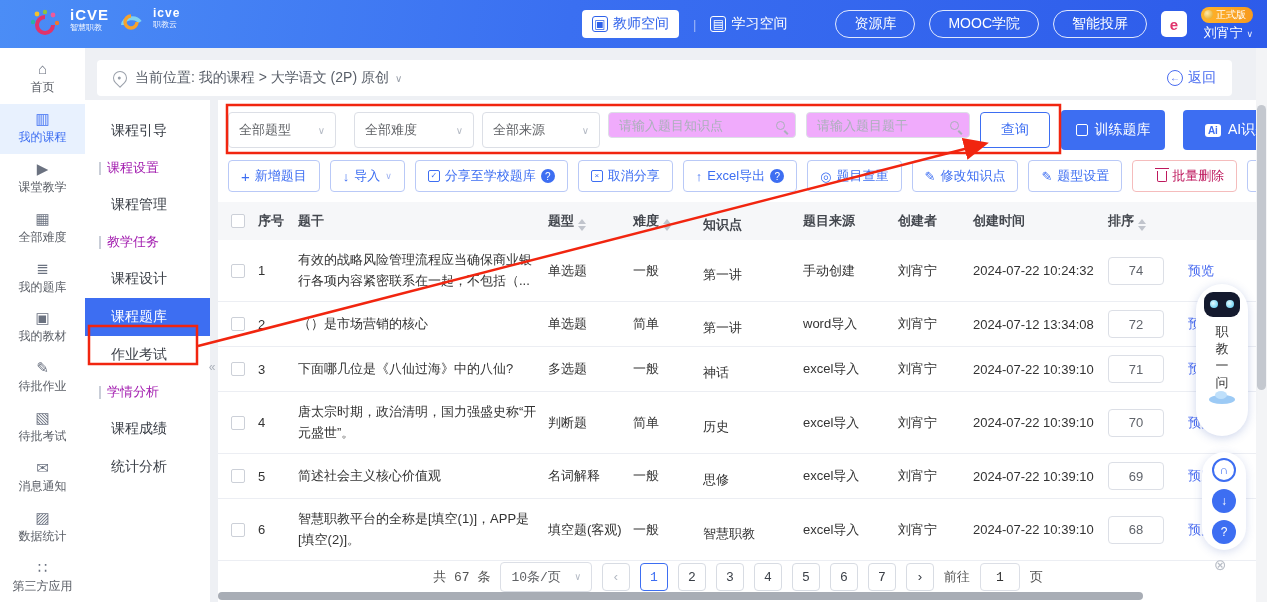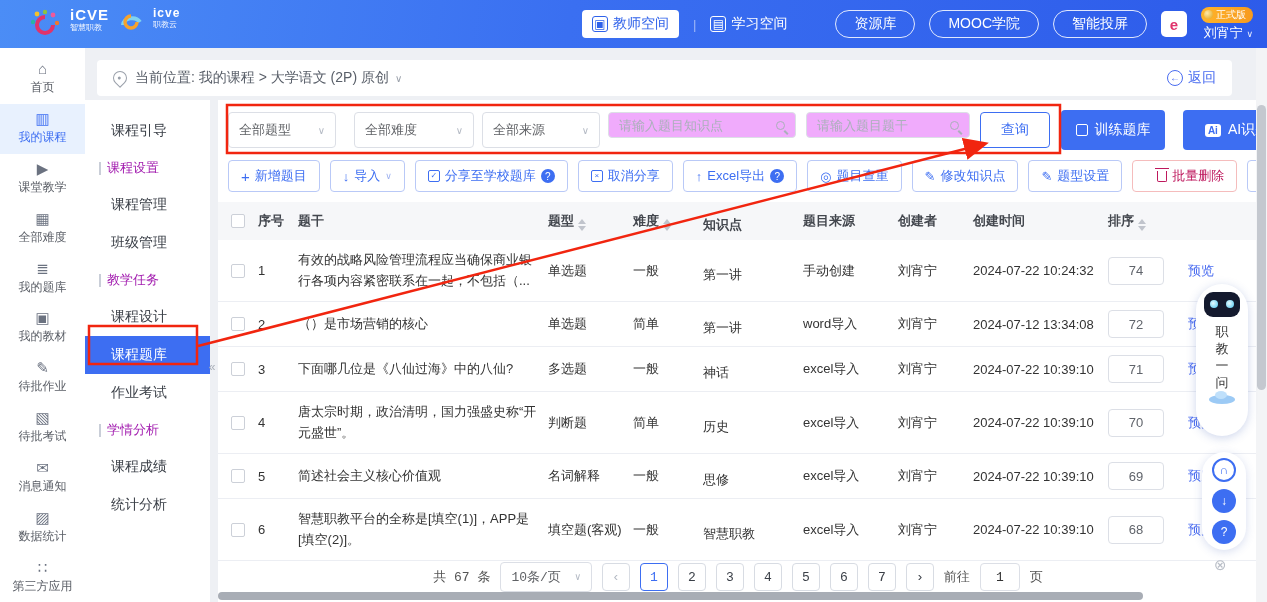--- a/index.html
+++ b/index.html
@@ -283,21 +283,20 @@
   <span class="back-link">
     <span class="back-circ">←</span>
     <span>返回</span>
   </span>
 </div>
 
 <aside class="side2">
   <div class="s2-item">课程引导</div>
   <div class="s2-sec">课程设置</div>
   <div class="s2-item">课程管理</div>
-  <div class="s2-item">班级管理</div>
   <div class="s2-sec">教学任务</div>
   <div class="s2-item">课程设计</div>
   <div class="s2-item active">课程题库</div>
   <div class="s2-item">作业考试</div>
   <div class="s2-sec">学情分析</div>
   <div class="s2-item">课程成绩</div>
   <div class="s2-item">统计分析</div>
 </aside>
 <div class="collapse-tab">«</div>
 

